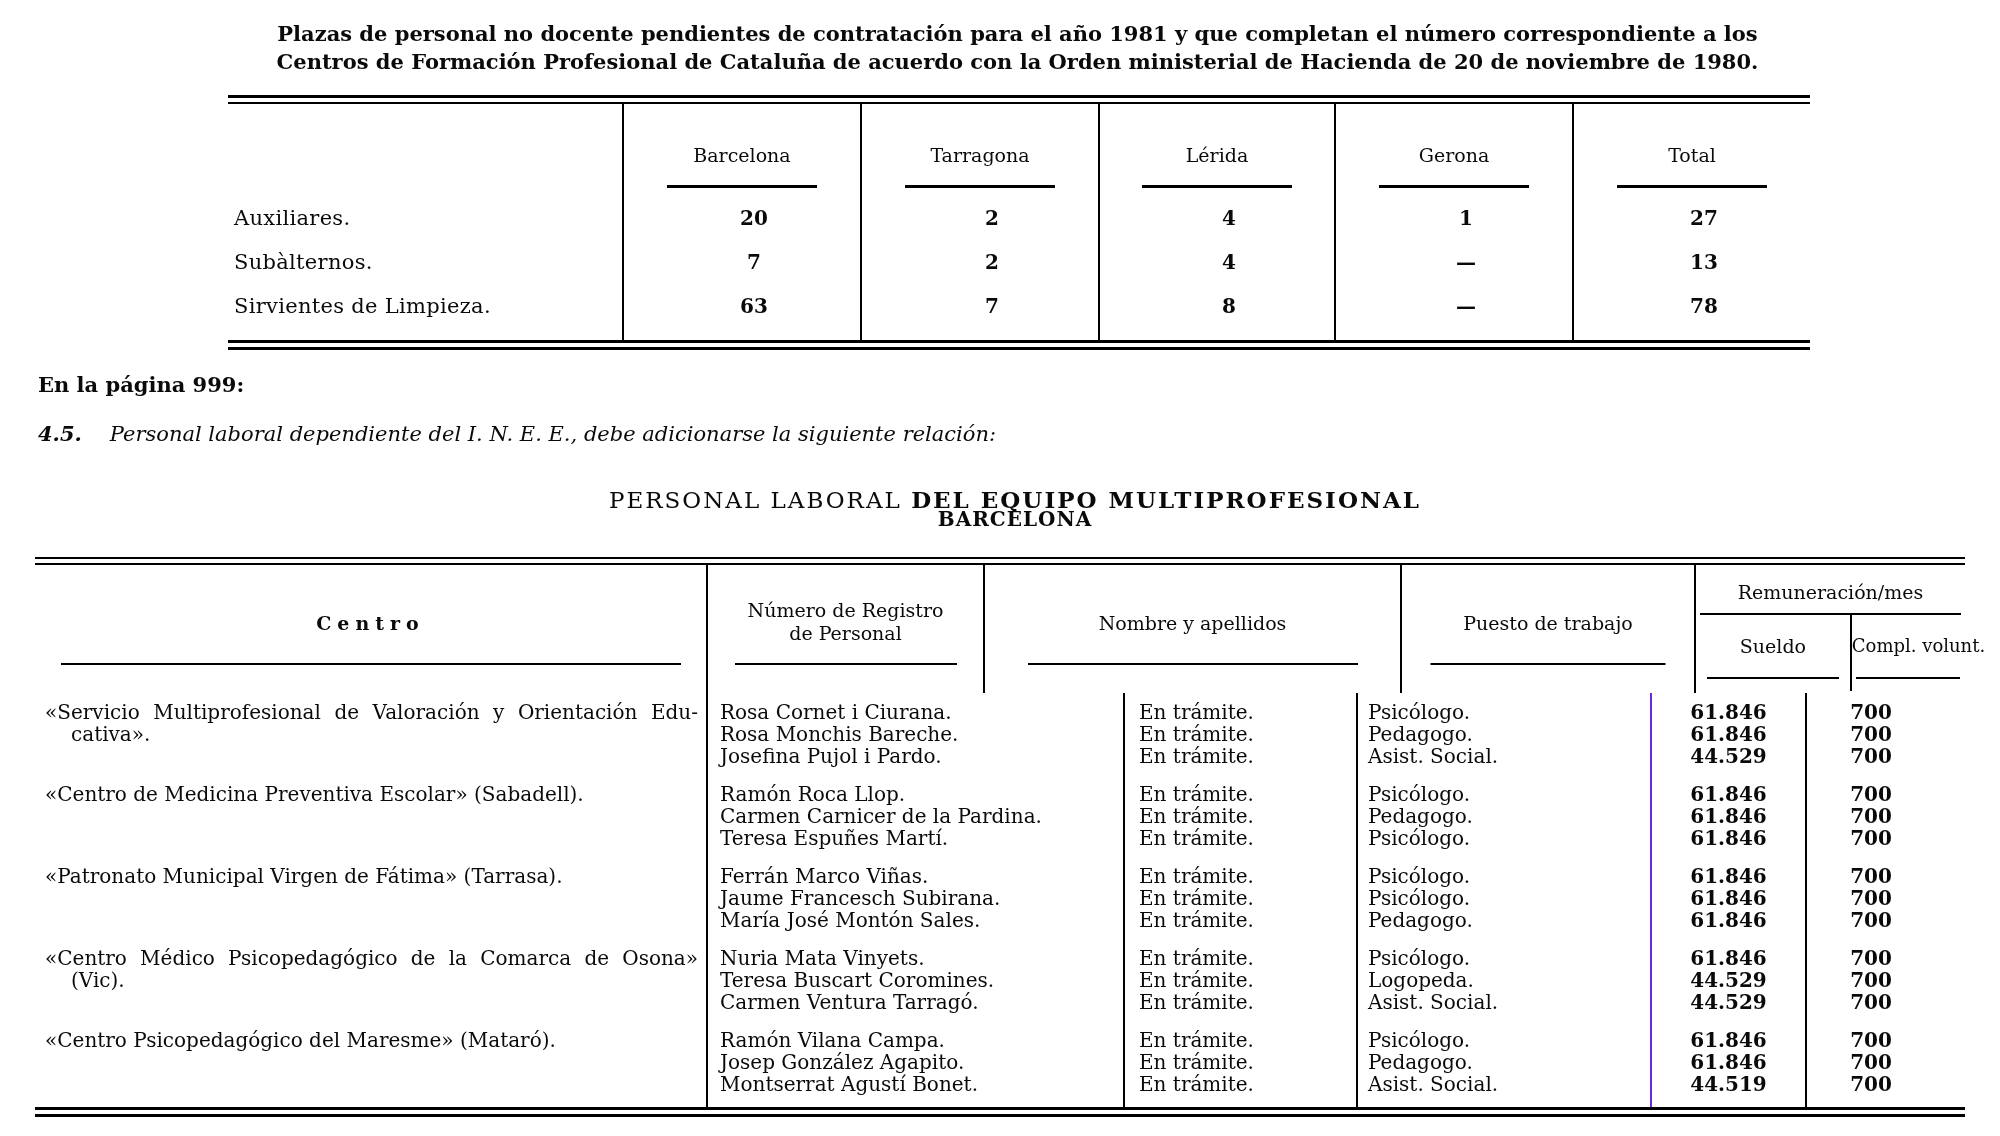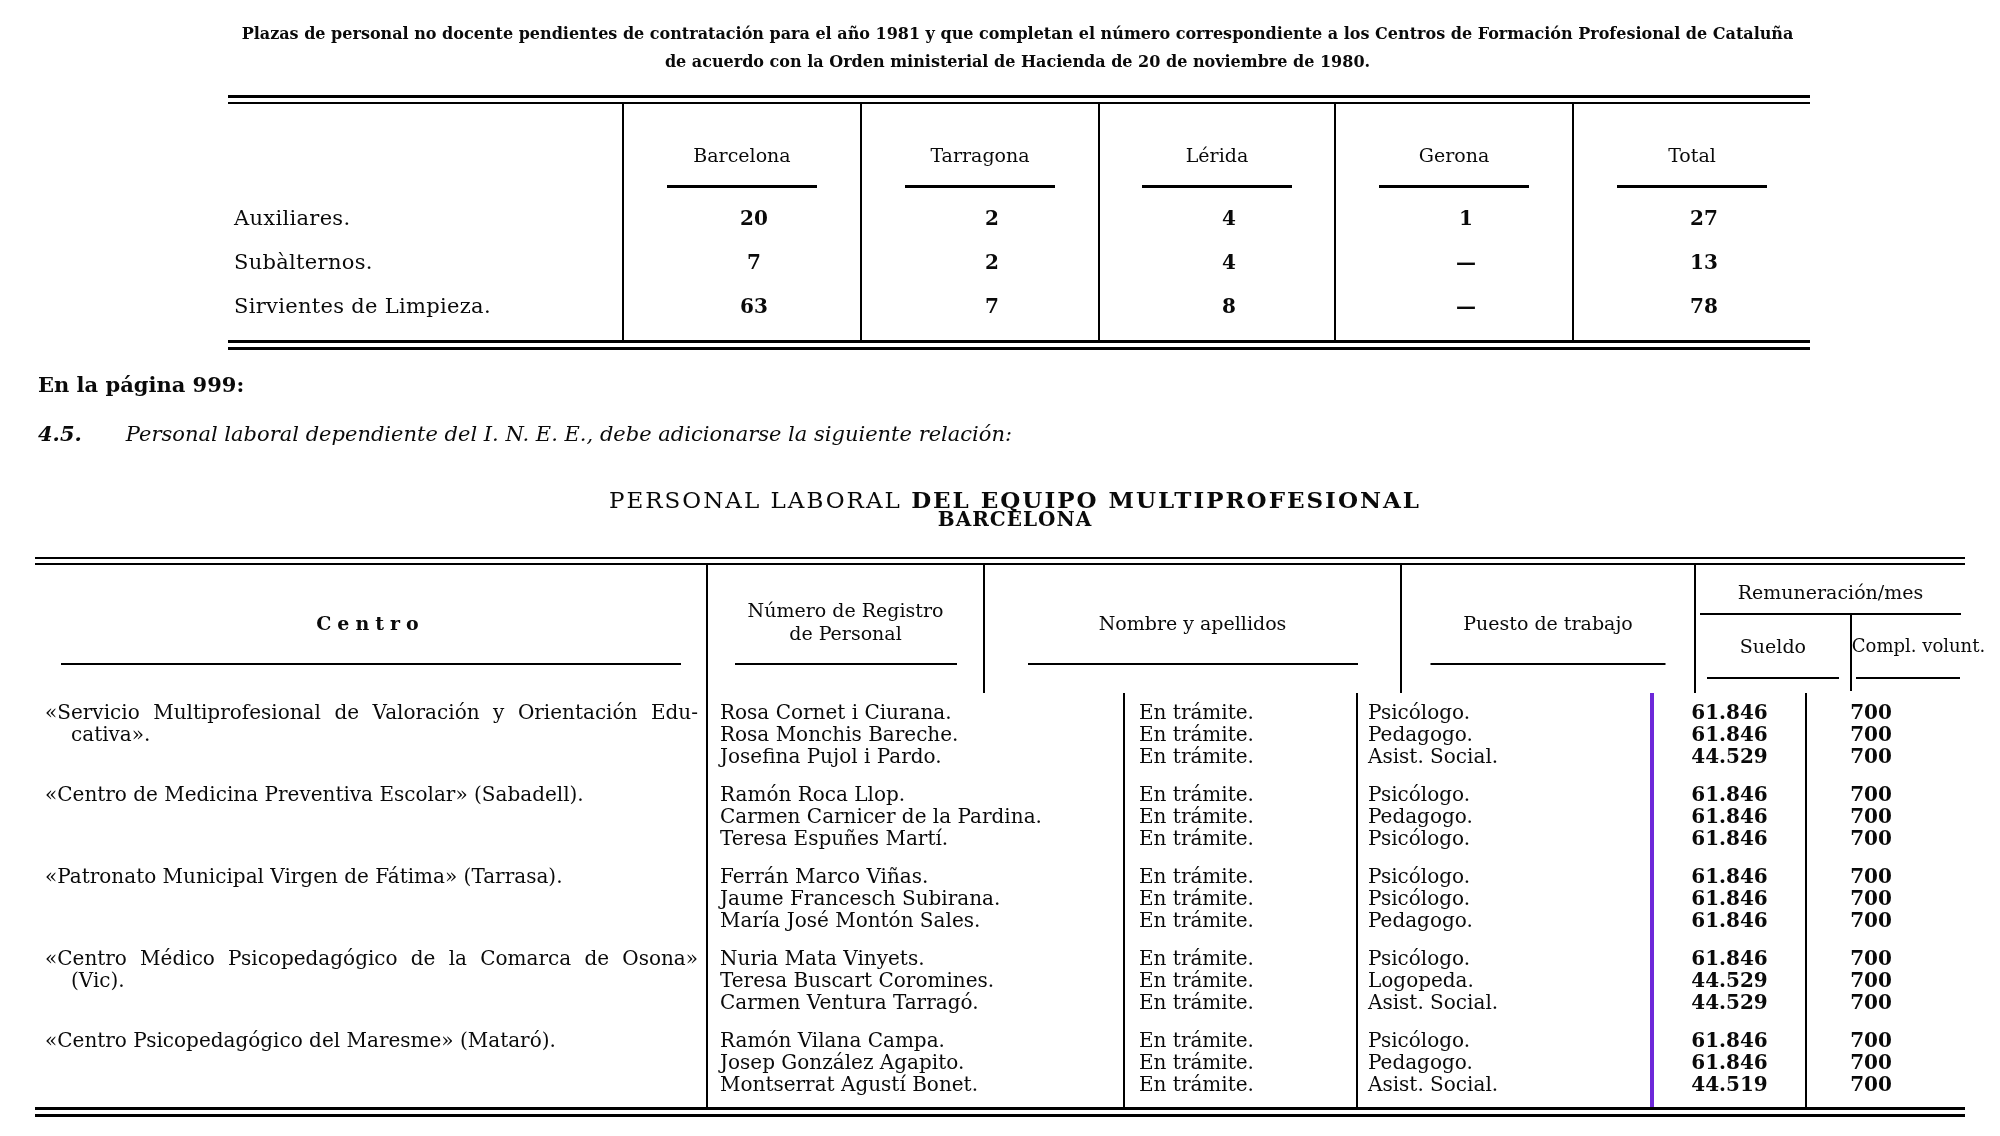--- a/index.html
+++ b/index.html
@@ -7,21 +7,21 @@
   body {
     width: 2000px; height: 1136px;
     font-family: "DejaVu Serif", "Liberation Serif", serif;
     color: #0a0a0a;
   }
   .page { position: relative; width: 2000px; height: 1136px; overflow: hidden; background: #ffffff; }
 
   
   .intro {
     position: absolute; left: 230px; top: 20px; width: 1575px;
-    text-align: center; font-weight: bold; font-size: 16px; line-height: 28px;
+    text-align: center; font-weight: bold; font-size: 21px; line-height: 28px;
   }
 
   
   .rule-t1-top    { border-top: 3px solid #000; border-bottom: 2px solid #000; height: 9px; }
   .rule-t1-bottom { border-top: 3px solid #000; border-bottom: 3px solid #000; height: 10px; }
   .rule-t2-top    { border-top: 2px solid #000; border-bottom: 2px solid #000; height: 8px; }
   .rule-t2-bottom { border-top: 3px solid #000; border-bottom: 3px solid #000; height: 10px; }
 
   
   .table1 { position: absolute; left: 228px; top: 95px; width: 1582px; }
@@ -31,21 +31,21 @@
   .t1-h .lbl { position: absolute; top: 40px; left: 0; right: 0; text-align: center; font-size: 19px; }
   .t1-h .ul { position: absolute; bottom: 8px; left: 50%; transform: translateX(-50%); width: 150px; height: 3px; background: #000; }
   .t1-c { height: 44px; display: flex; align-items: center; }
   .t1-label { font-size: 21px; letter-spacing: .3px; padding-left: 6px; }
   .t1-val { justify-content: center; font-size: 20px; font-weight: bold; padding-left: 24px; }
   .t1-pad { height: 12px; }
 
   
   .page-ref { position: absolute; left: 38px; top: 372px; font-size: 21px; font-weight: bold; }
   .amendment { position: absolute; left: 38px; top: 421px; font-size: 21px; font-style: italic; }
-  .amendment .num { font-weight: bold; margin-right: 44px; }
+  .amendment .num { font-weight: bold; margin-right: 28px; }
   .t2-title { position: absolute; left: 35px; top: 486px; width: 1960px; text-align: center; font-size: 23px; letter-spacing: 2px; }
   .t2-title .bold { font-weight: bold; }
   .t2-subtitle { position: absolute; left: 35px; top: 507px; width: 1960px; text-align: center; font-size: 20px; font-weight: bold; letter-spacing: 1px; }
 
   
   .table2 { position: absolute; left: 35px; top: 557px; width: 1930px; }
   .t2-head { display: flex; height: 128px; }
   .t2-hc { position: relative; }
   .t2-hc.c1 { width: 671px; }
   .t2-hc.c2 { width: 417px; border-left: 2px solid #000; }
@@ -68,21 +68,21 @@
   .sul-sueldo { width: 132px; } .sul-compl { width: 104px; }
 
   .t2-group { display: flex; }
   .t2-group > div { padding-top: 16px; }
   .t2-group.first > div { padding-top: 8px; }
   .t2-group.last > div { padding-bottom: 12px; }
   .gc1 { width: 671px; padding-left: 10px; padding-right: 8px; }
   .gc2 { width: 417px; border-left: 2px solid #000; padding-left: 12px; }
   .gc3 { width: 233px; border-left: 2px solid #000; padding-left: 14px; }
   .gc4 { width: 294px; border-left: 2px solid #000; padding-left: 10px; }
-  .gc5 { width: 155px; border-left: 4px solid #6d28d9; text-align: center; }
+  .gc5 { width: 155px; border-left: 2px solid #6d28d9; text-align: center; }
   .gc6 { width: 116px; border-left: 2px solid #000; text-align: center; padding-left: 14px; }
   .ln { font-size: 20px; line-height: 22px; white-space: nowrap; }
   .gc1 .ln { white-space: normal; }
   .num { font-weight: bold; }
   .centro-line2 { padding-left: 26px; }
   .just { text-align: justify; text-align-last: justify; white-space: normal; }
 </style>
 </head>
 <body>
 

